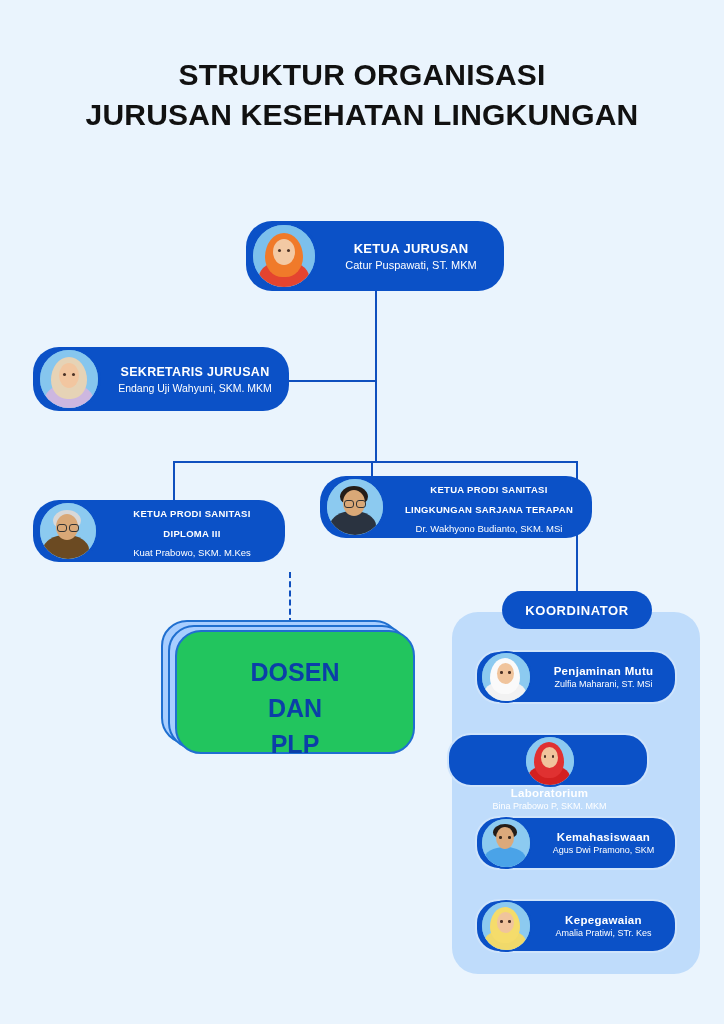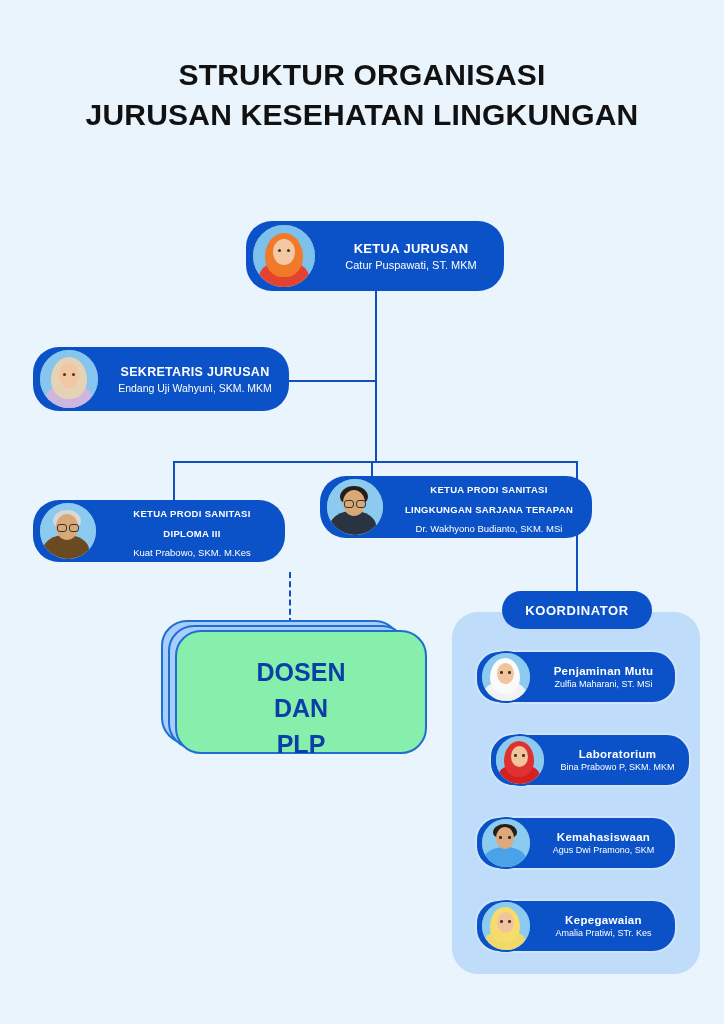--- a/index.html
+++ b/index.html
@@ -127,22 +127,21 @@
   }
 
   
   .stack-card {
     position: absolute;
     background: #a8ceff;
     border: 2px solid #1f6fd0;
     border-radius: 26px;
   }
   .stack-front {
-    background: #86efac;
-    padding-left: 12px;
+    background: #22c55e;
   }
   .stack-front .stack-text {
     position: absolute;
     left: 0; right: 0; top: 22px;
     text-align: center;
     color: #0b3fa8;
     font-weight: bold;
     font-size: 25px;
     line-height: 36px;
   }
@@ -290,21 +289,21 @@
         <div style="position:absolute; left:18px; top:18px; width:2.5px; height:2.5px; border-radius:50%; background:#4a3126;"></div>
         <div style="position:absolute; left:26px; top:18px; width:2.5px; height:2.5px; border-radius:50%; background:#4a3126;"></div>
       </div>
     </div>
     <div class="txt">
       <div class="name-role">Penjaminan Mutu</div>
       <div class="person">Zulfia Maharani, ST. MSi</div>
     </div>
   </div>
 
-  <div class="node coordchild" style="left:489px; top:733px;">
+  <div class="node coordchild" style="left:447px; top:733px;flex-direction:column;">
     <div class="avatar">
       <div class="face">
         <div class="f-bg" style="background:#8ccaf0;"></div>
         <div class="f-body" style="left:2px; bottom:0; width:42px; height:20px; background:#d32020;"></div>
         <div class="f-hijab" style="left:8px; top:5px; width:30px; height:36px; background:#e03131;"></div>
         <div class="f-head" style="left:15px; top:10px; width:17px; height:21px; background:#f0c49c;"></div>
         <div style="position:absolute; left:18px; top:18px; width:2.5px; height:2.5px; border-radius:50%; background:#4a3126;"></div>
         <div style="position:absolute; left:26px; top:18px; width:2.5px; height:2.5px; border-radius:50%; background:#4a3126;"></div>
       </div>
     </div>

